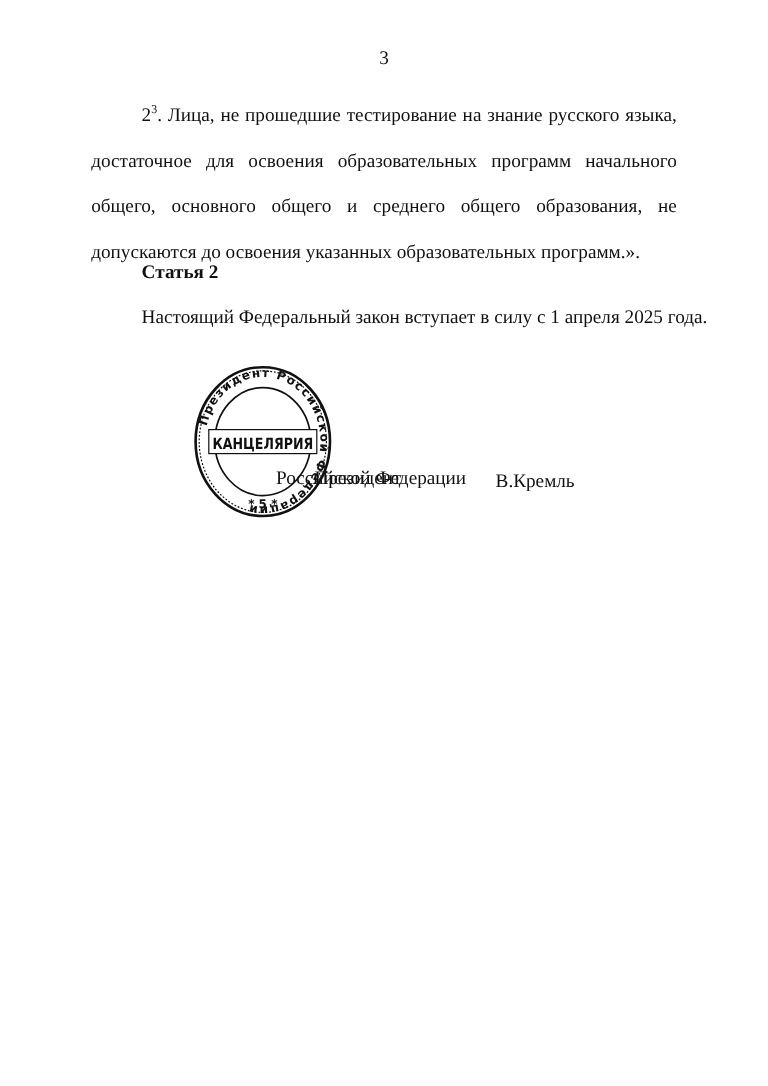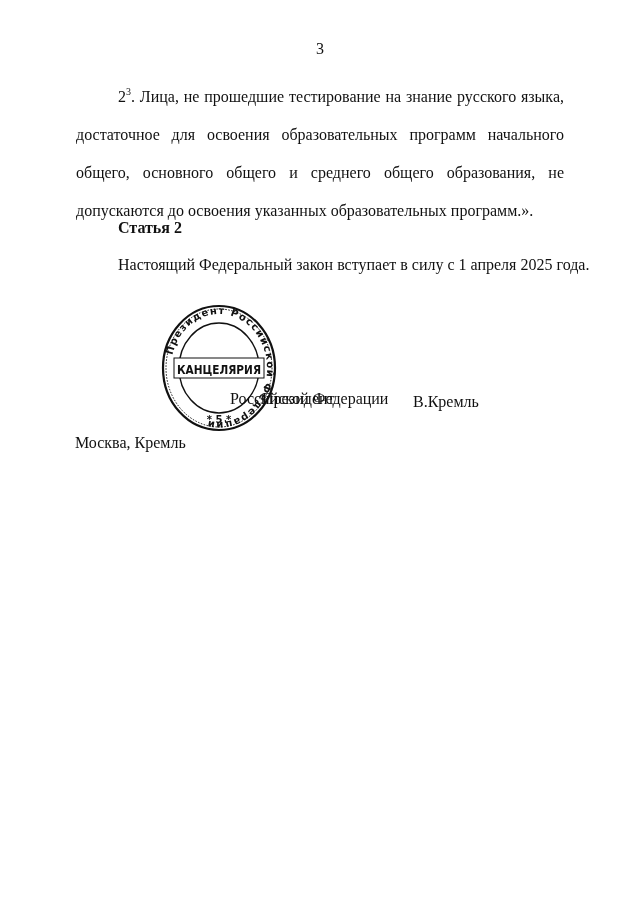--- a/index.html
+++ b/index.html
@@ -113,14 +113,13 @@
     <text x="59" y="71" text-anchor="middle" font-family="DejaVu Sans, sans-serif" font-size="13" font-weight="bold" fill="#111" textLength="84" lengthAdjust="spacingAndGlyphs">КАНЦЕЛЯРИЯ</text>
     <text x="59" y="120" text-anchor="middle" font-family="DejaVu Sans, sans-serif" font-size="10" font-weight="bold" fill="#111">* 5 *</text>
   </svg>
 </div>
 
 <div class="signature-title-1">Президент</div>
 <div class="signature-title-2">Российской Федерации</div>
 <div class="signature-name">В.Кремль</div>
 
 <div class="footer-block">
-  <div>Москва, Кремль</div>
 </div>
 
 </body></html>

